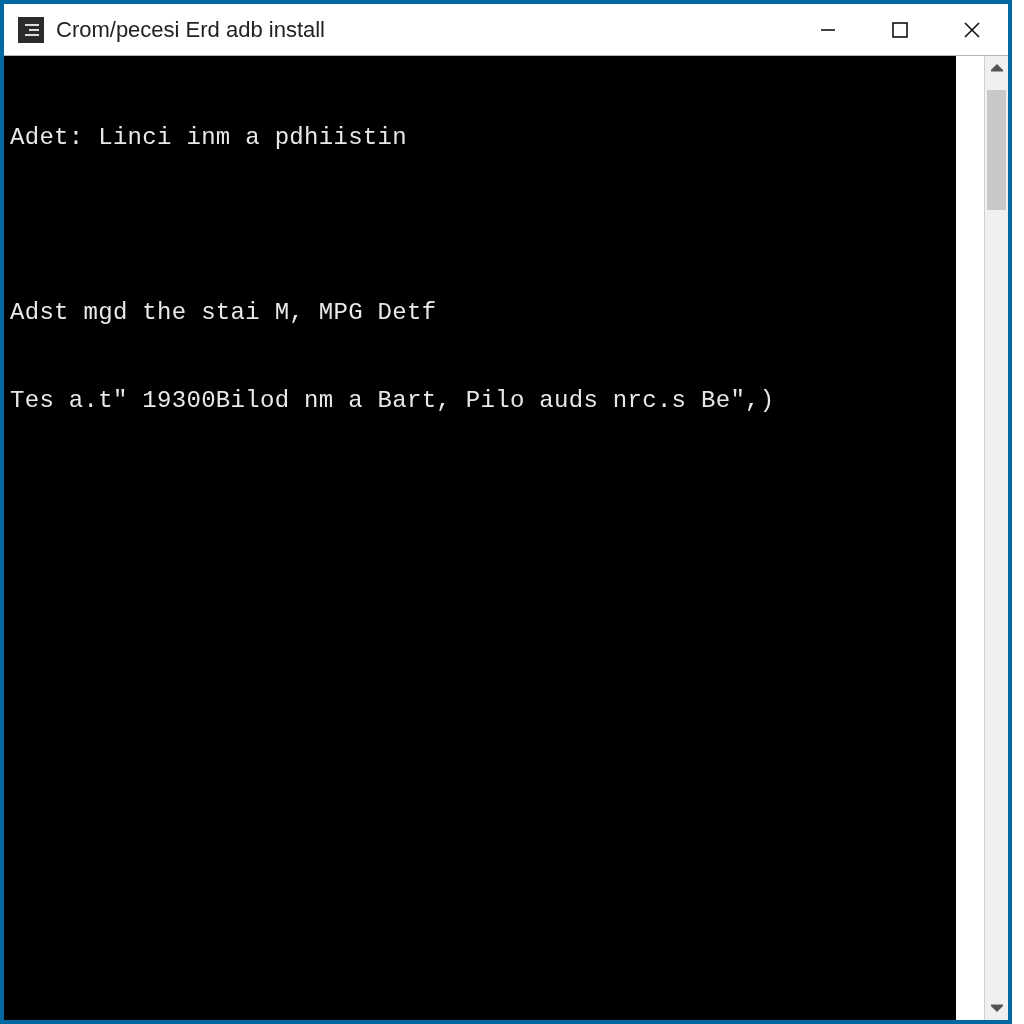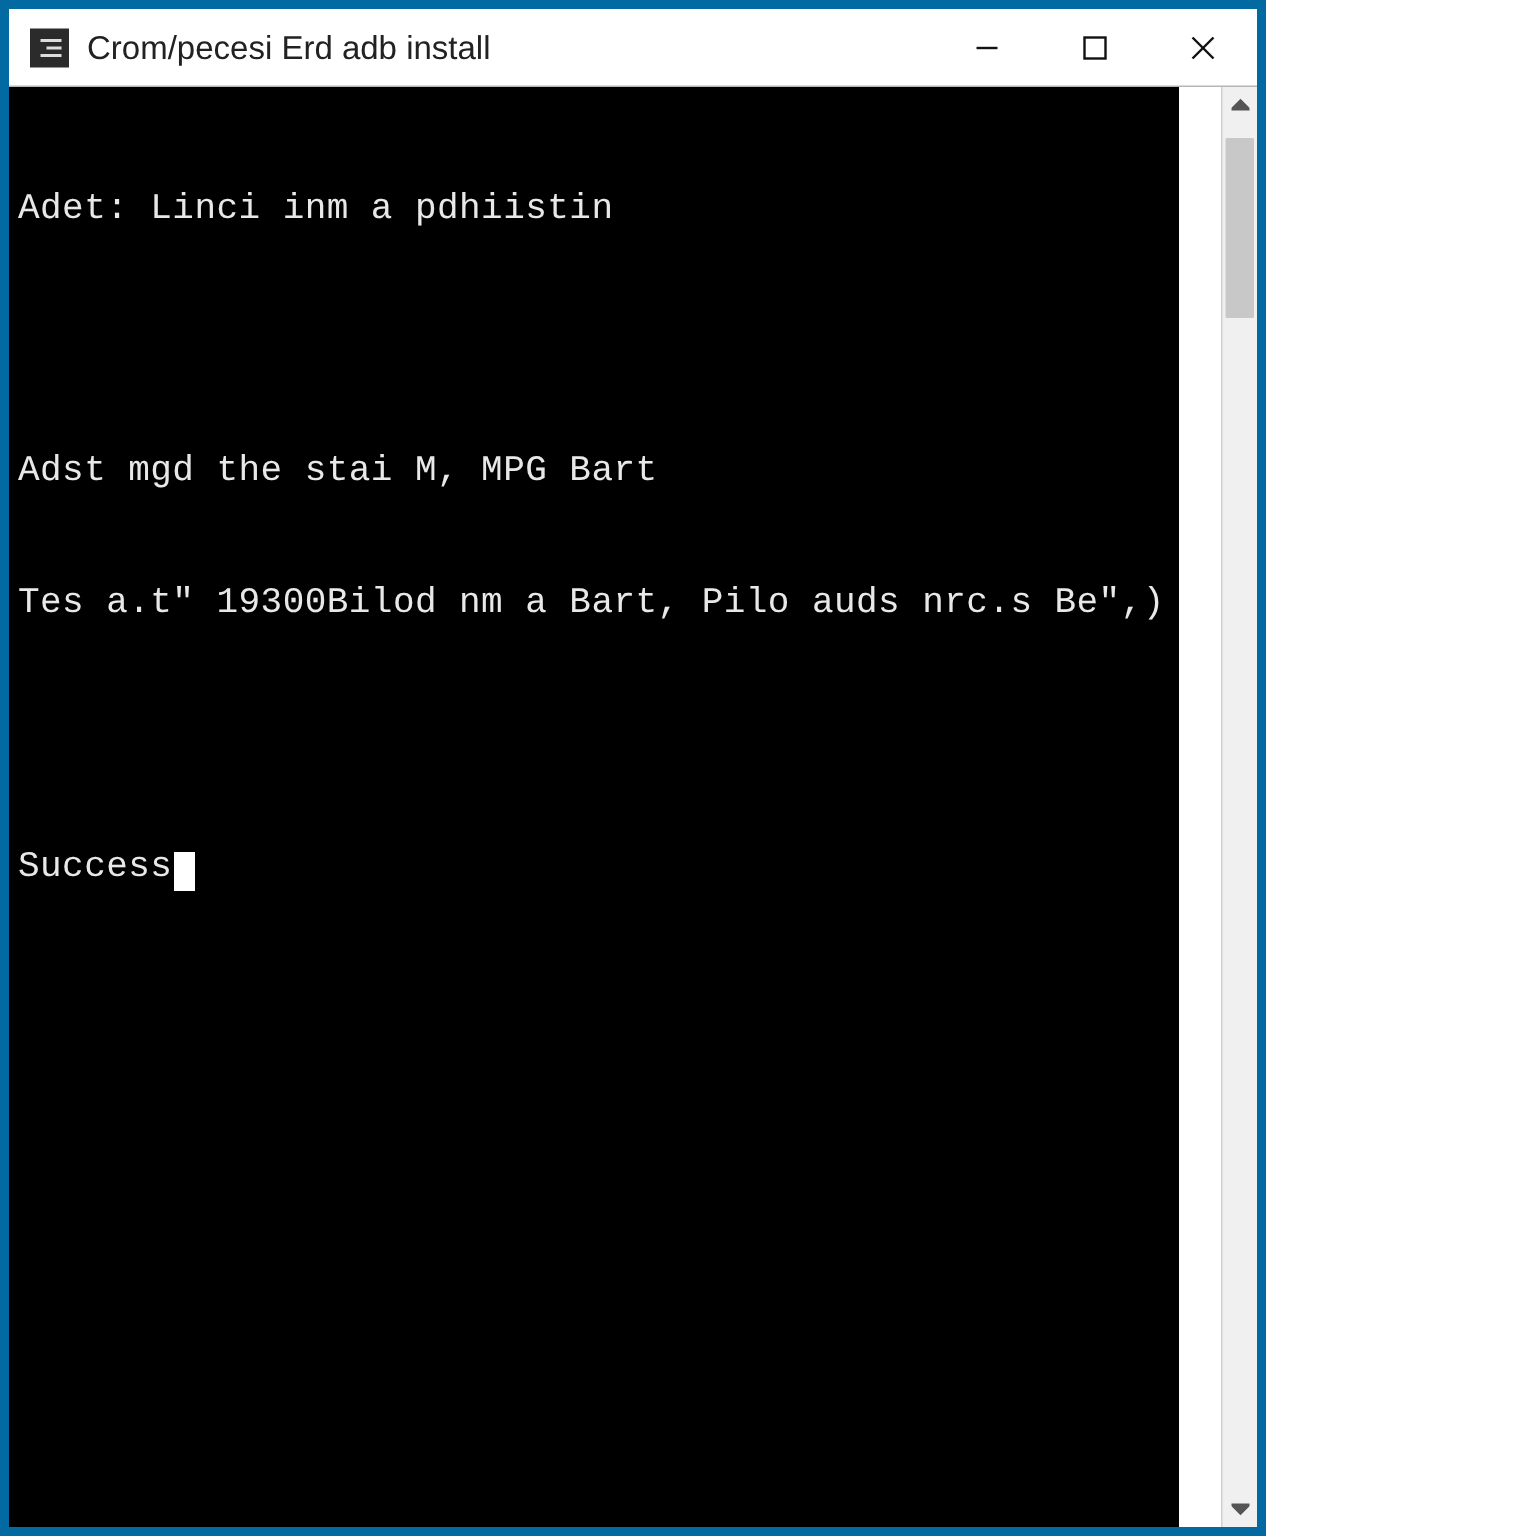--- a/index.html
+++ b/index.html
@@ -1,24 +1,24 @@
 <!DOCTYPE html>
 <html><head>
 <meta charset="utf-8">
 <style>
   * { box-sizing: border-box; margin: 0; padding: 0; }
   html, body { width: 1024px; height: 1024px; overflow: hidden; font-family: "Segoe UI", Tahoma, sans-serif; background: #fff; }
 
   .window {
-    width: 844px;
+    width: 1012px;
     height: 1024px;
     background: #fff;
     display: flex;
     flex-direction: column;
-    border: 6px solid #0369a1;
+    border: 4px solid #0369a1;
   }
 
   .titlebar {
     height: 52px;
     background: #ffffff;
     display: flex;
     align-items: center;
     padding-left: 14px;
     border-bottom: 1px solid #b5b5b5;
   }
@@ -146,24 +146,23 @@
           <line x1="17" y1="3" x2="3" y2="17"></line>
         </svg>
       </div>
     </div>
   </div>
 
   <div class="body-area">
     <div class="terminal">
       <span class="line">Adet: Linci inm a pdhiistin</span>
       <span class="spacer"></span>
-      <span class="line">Adst mgd the stai M, MPG Bart</span>
+      <span class="line">Adst mgd the stai M, MPG Detf</span>
       <span class="line">Tes a.t" 19300Bilod nm a Bart, Pilo auds nrc.s Be",)</span>
       <span class="spacer"></span>
-      <span class="line"><span>Success</span><span class="cursor"></span></span>
     </div>
 
     <div class="scrollbar">
       <div class="sb-btn">
         <svg viewBox="0 0 10 10">
             <path d="M1 7 L5 3 L9 7 Z"></path>
           </svg>
       </div>
       <div class="sb-track">
         <div class="sb-thumb"></div>

